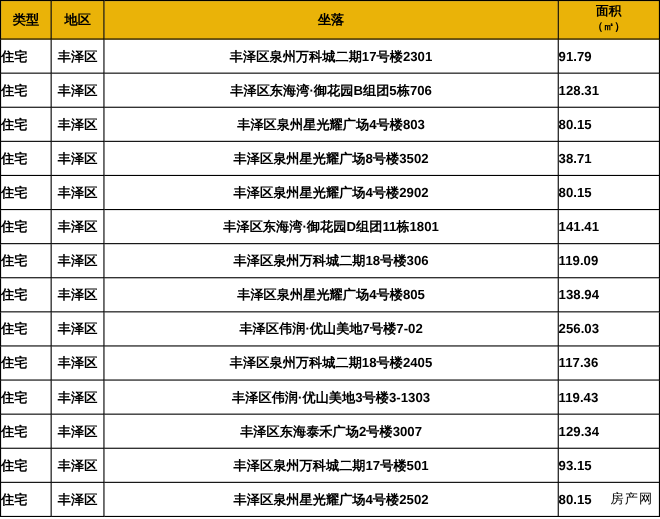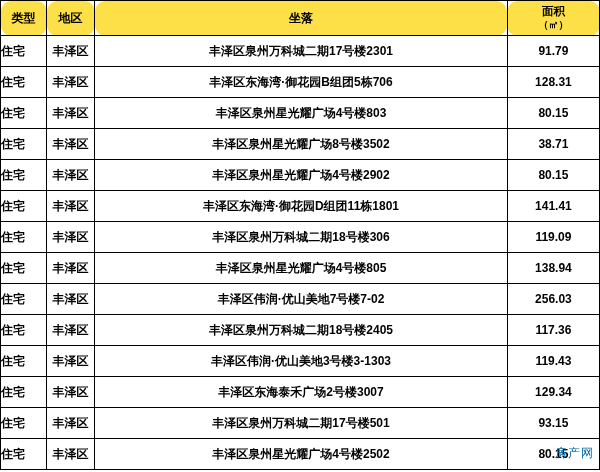--- a/index.html
+++ b/index.html
@@ -27,27 +27,26 @@
   table.grid th, table.grid td {
     border: 1px solid #000000;
     padding: 0;
     font-size: 12px;
     color: #000000;
     font-weight: bold;
     font-family: "Liberation Sans", sans-serif;
     line-height: 1;
   }
   thead th {
-    background: #fde047;
+    background: #eab308;
     color: #ffffff;
     text-align: center;
     height: 34px;
     font-size: 12.5px;
     vertical-align: middle;
-    border-radius: 11px;
   }
   thead th.area-head {
     font-size: 11.5px;
     line-height: 1.2;
   }
   thead th .area-unit {
     font-size: 10px;
     display: block;
     font-weight: bold;
   }
@@ -62,35 +61,35 @@
   td.c-region {
     text-align: center;
   }
   td.c-addr {
     text-align: center;
     padding-left: 4px;
     font-size: 12.5px;
     letter-spacing: 0px;
   }
   td.c-area {
-    text-align: center;
+    text-align: left;
     padding-right: 10px;
     font-size: 12px;
     font-weight: normal;
   }
   .col-type { width: 46px; }
   .col-region { width: 48px; }
   .col-addr { width: 412px; }
   .col-area { width: 92px; }
   .watermark {
     position: absolute;
     right: 6px;
     bottom: 10px;
     font-size: 12px;
-    color: #0369a1;
+    color: #000000;
     letter-spacing: 1px;
     font-family: "Liberation Sans", sans-serif;
     pointer-events: none;
   }
 </style>
 </head>
 <body>
 
 <div class="sheet">
   <table class="grid">

